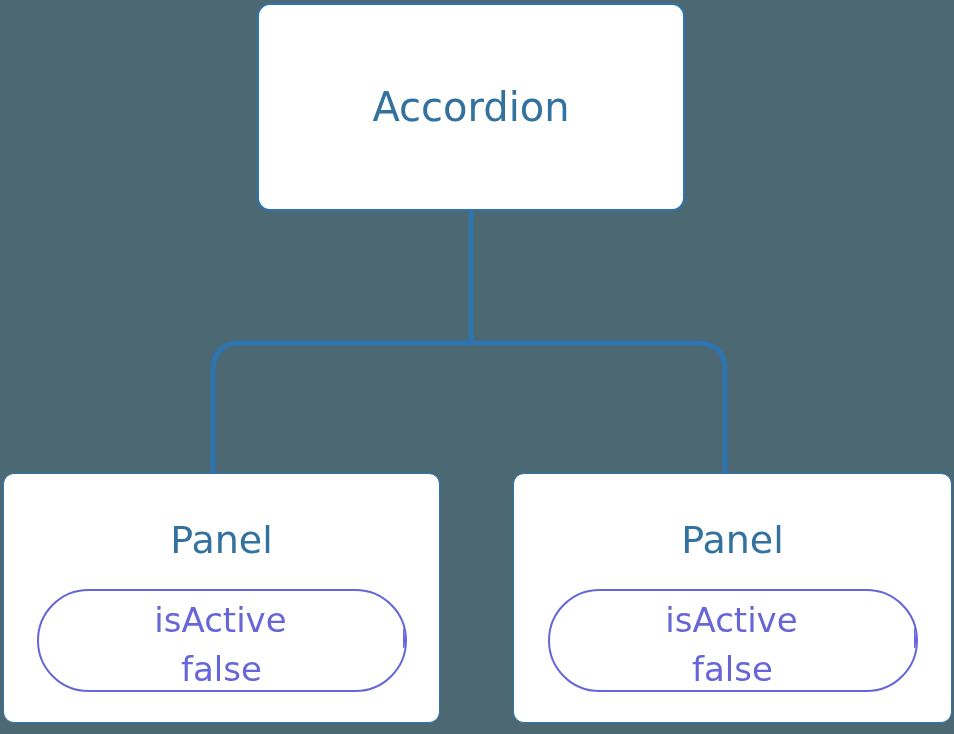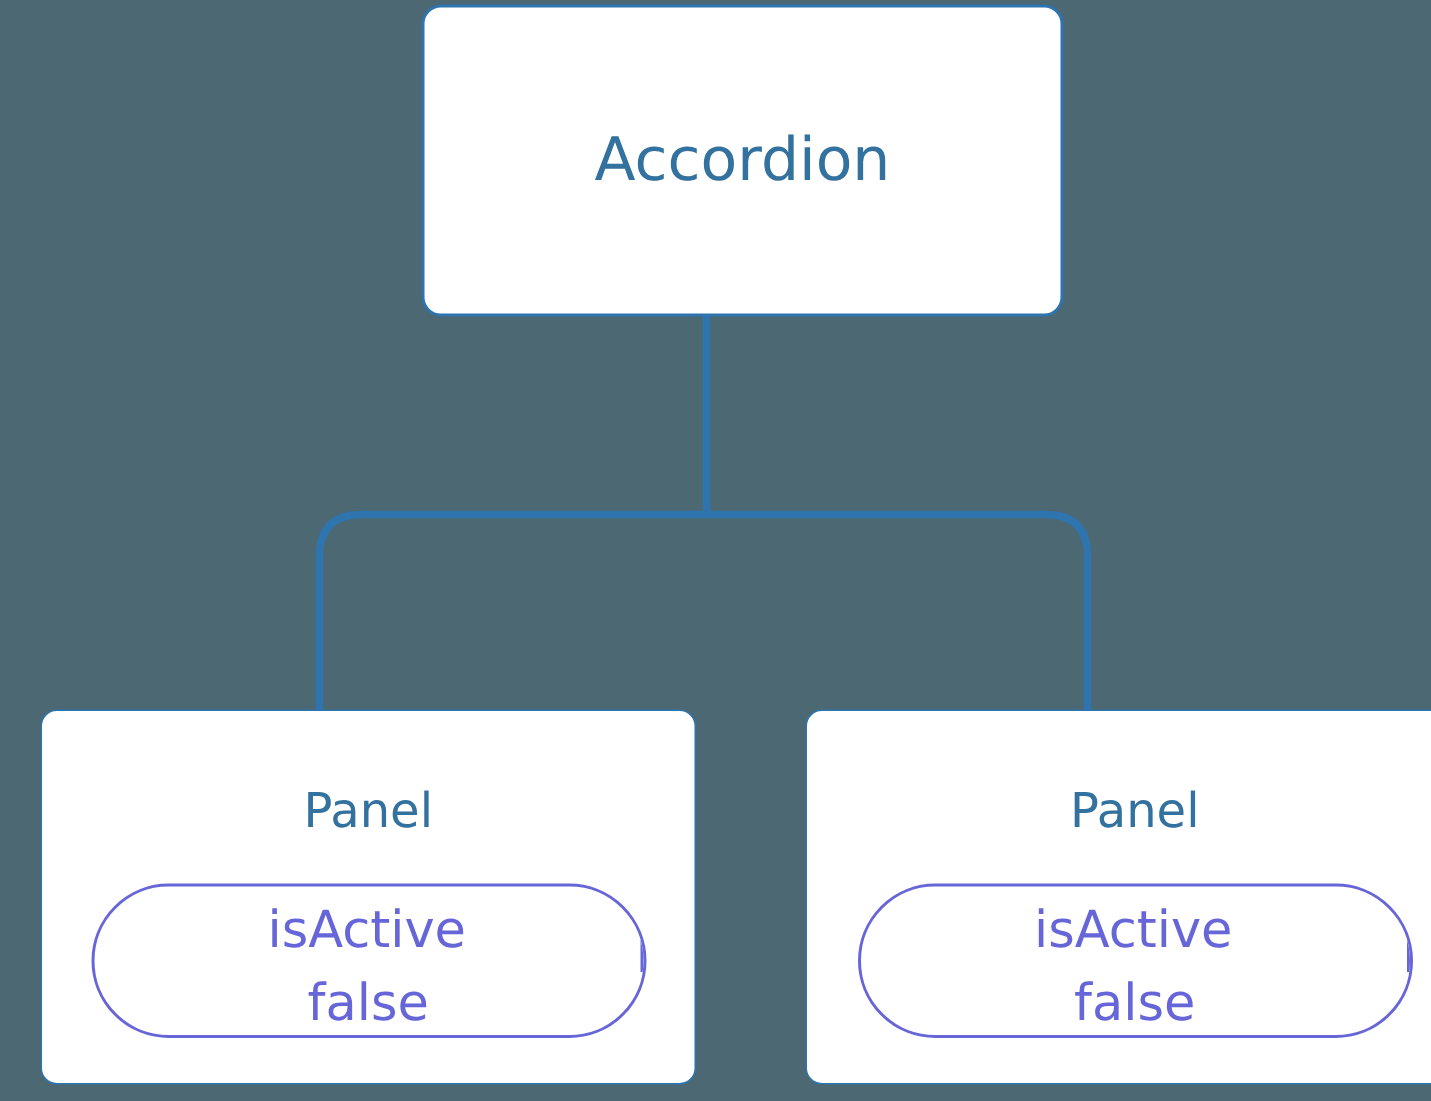--- a/index.html
+++ b/index.html
@@ -23,21 +23,20 @@
     overflow: hidden;
   }
   .connector-svg {
     position: absolute;
     left: 0; top: 0;
     width: 954px; height: 734px;
   }
   .node {
     position: absolute;
     background: var(--node-background);
-    margin-left: 24px;
   }
   .root-node {
     left: 257px; top: 3px;
     width: 428px; height: 208px;
     border: 2.5px solid var(--node-border-blue);
     border-radius: 13px;
     display: flex;
     align-items: center;
     justify-content: center;
   }
@@ -52,21 +51,21 @@
     border: 1.5px solid var(--node-border-blue);
     border-radius: 11px;
     display: flex;
     flex-direction: column;
     align-items: center;
   }
   .panel-left  { left: 3px; }
   .panel-right { left: 513px; width: 439px; }
   .panel-label {
     margin-top: 46px;
-    font-size: 32px;
+    font-size: 38px;
     line-height: 40px;
     color: var(--node-text-blue);
   }
   .state-pill {
     margin-top: 29px;
     width: 370px;
     height: 103px;
     border: 2px solid var(--state-purple);
     border-radius: 52px;
     display: flex;

